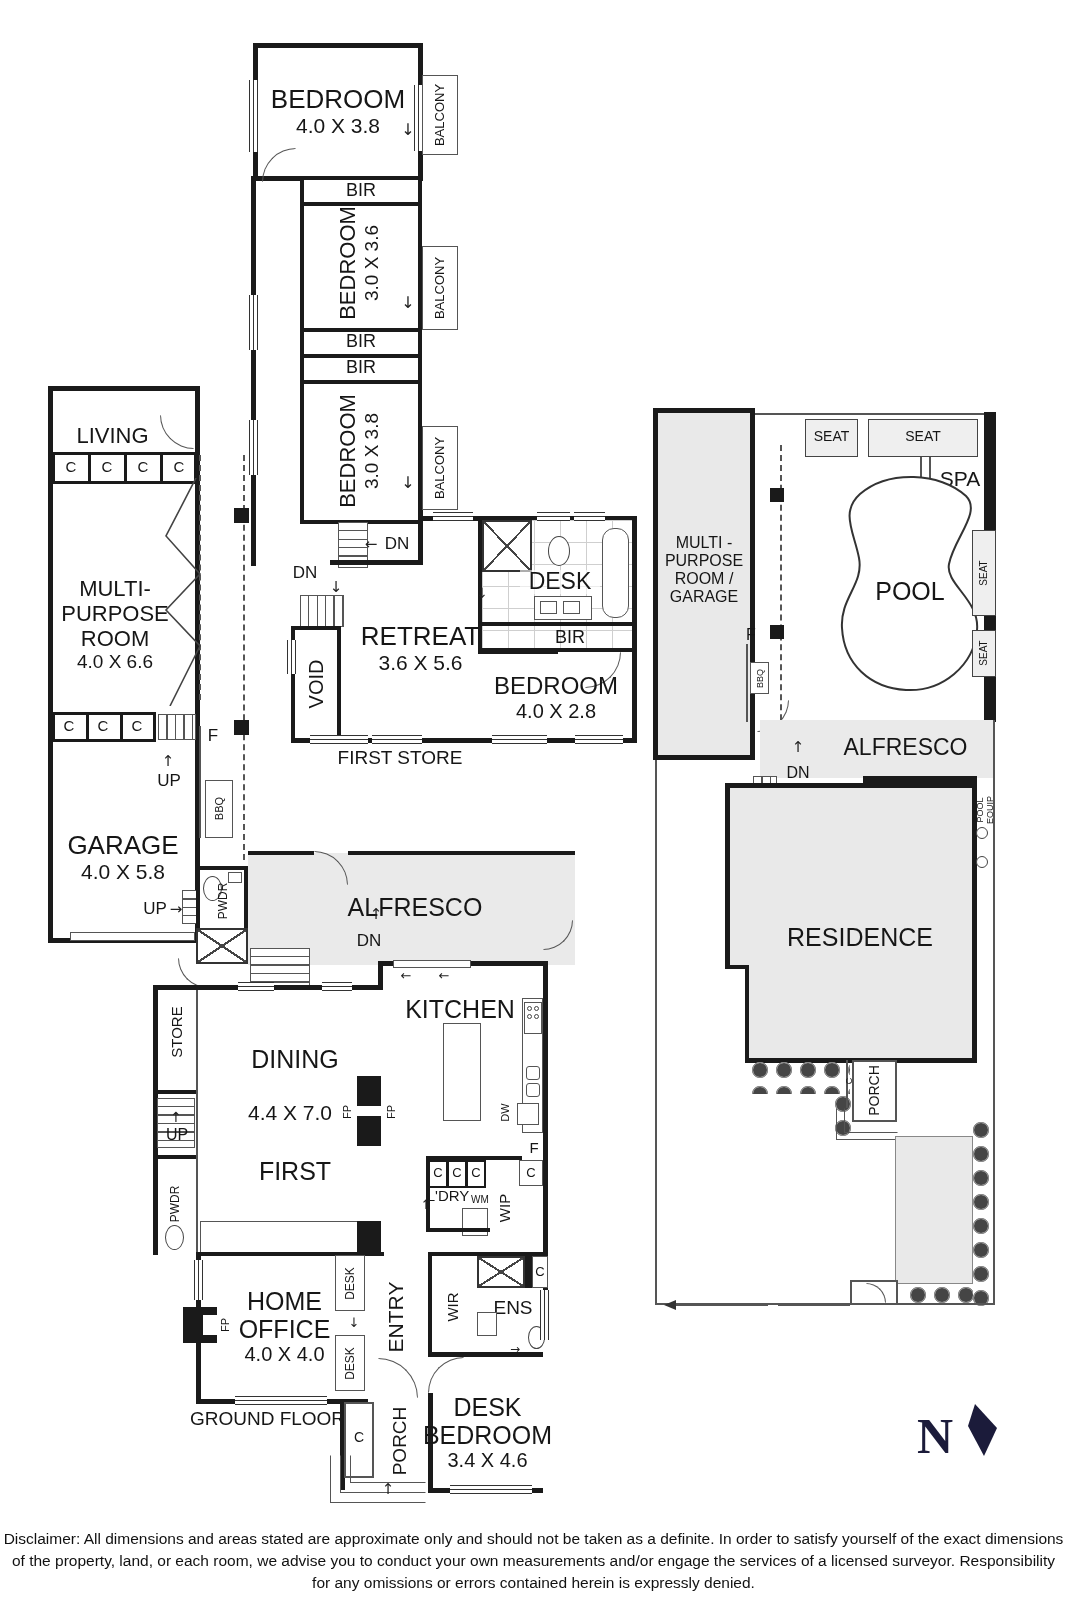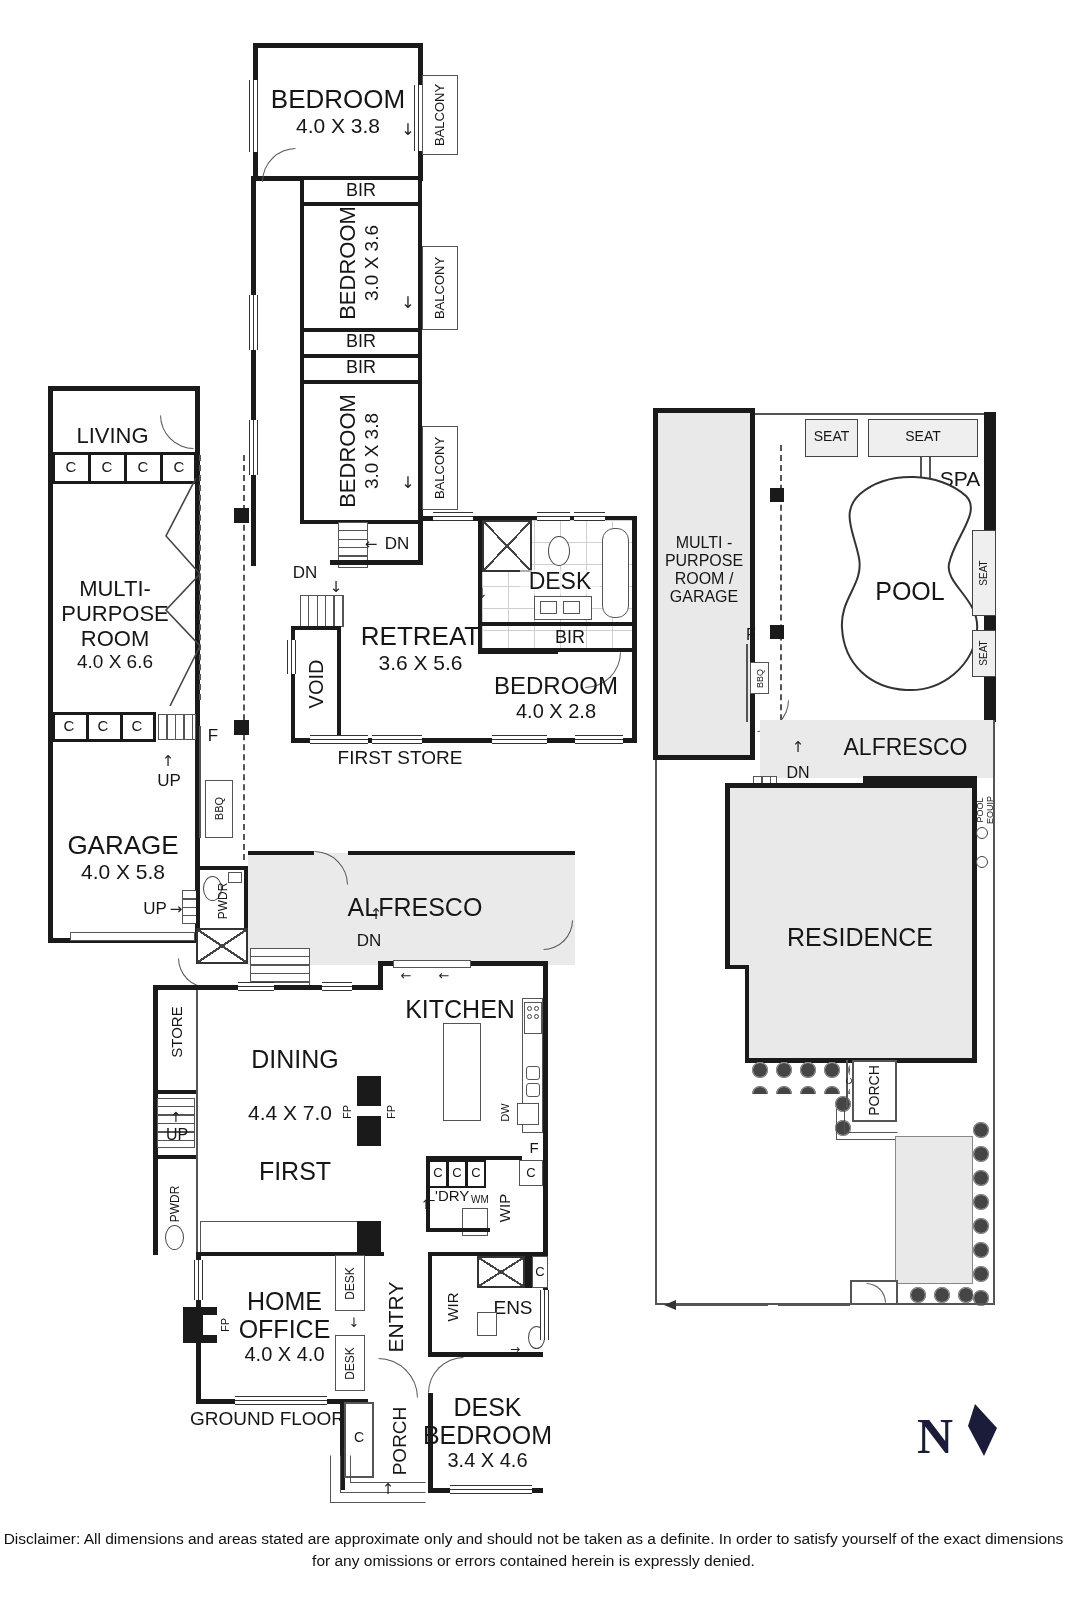--- a/index.html
+++ b/index.html
@@ -398,16 +398,17 @@
   <div class="el tline" style="left:778px;top:1304px;width:72px;height:2px;"></div>
   <div class="el" style="left:664px;top:1300px;width:0;height:0;border-top:5px solid transparent;border-bottom:5px solid transparent;border-right:12px solid #333;"></div>
 
   <div class="el lbl" style="left:905px;top:1408px;width:60px;height:56px;font-size:50px;font-family:'Liberation Serif',serif;font-weight:bold;color:#1b1b3a;">N</div>
   <svg class="el" style="left:966px;top:1404px;" width="34" height="54" viewBox="0 0 34 54">
     <polygon points="9,0 31,24 18,52 2,22" fill="#1b1b3a"></polygon>
   </svg>
 
   <div class="el disc" style="left:0;top:1528px;">
     <div>Disclaimer: All dimensions and areas stated are approximate only and should not be taken as a definite. In order to satisfy yourself of the exact dimensions</div>
+    <div>of the property, land, or each room, we advise you to conduct your own measurements and/or engage the services of a licensed surveyor. Responsibility</div>
     <div>for any omissions or errors contained herein is expressly denied.</div>
   </div>
 
 </div>
 
 </body></html>

